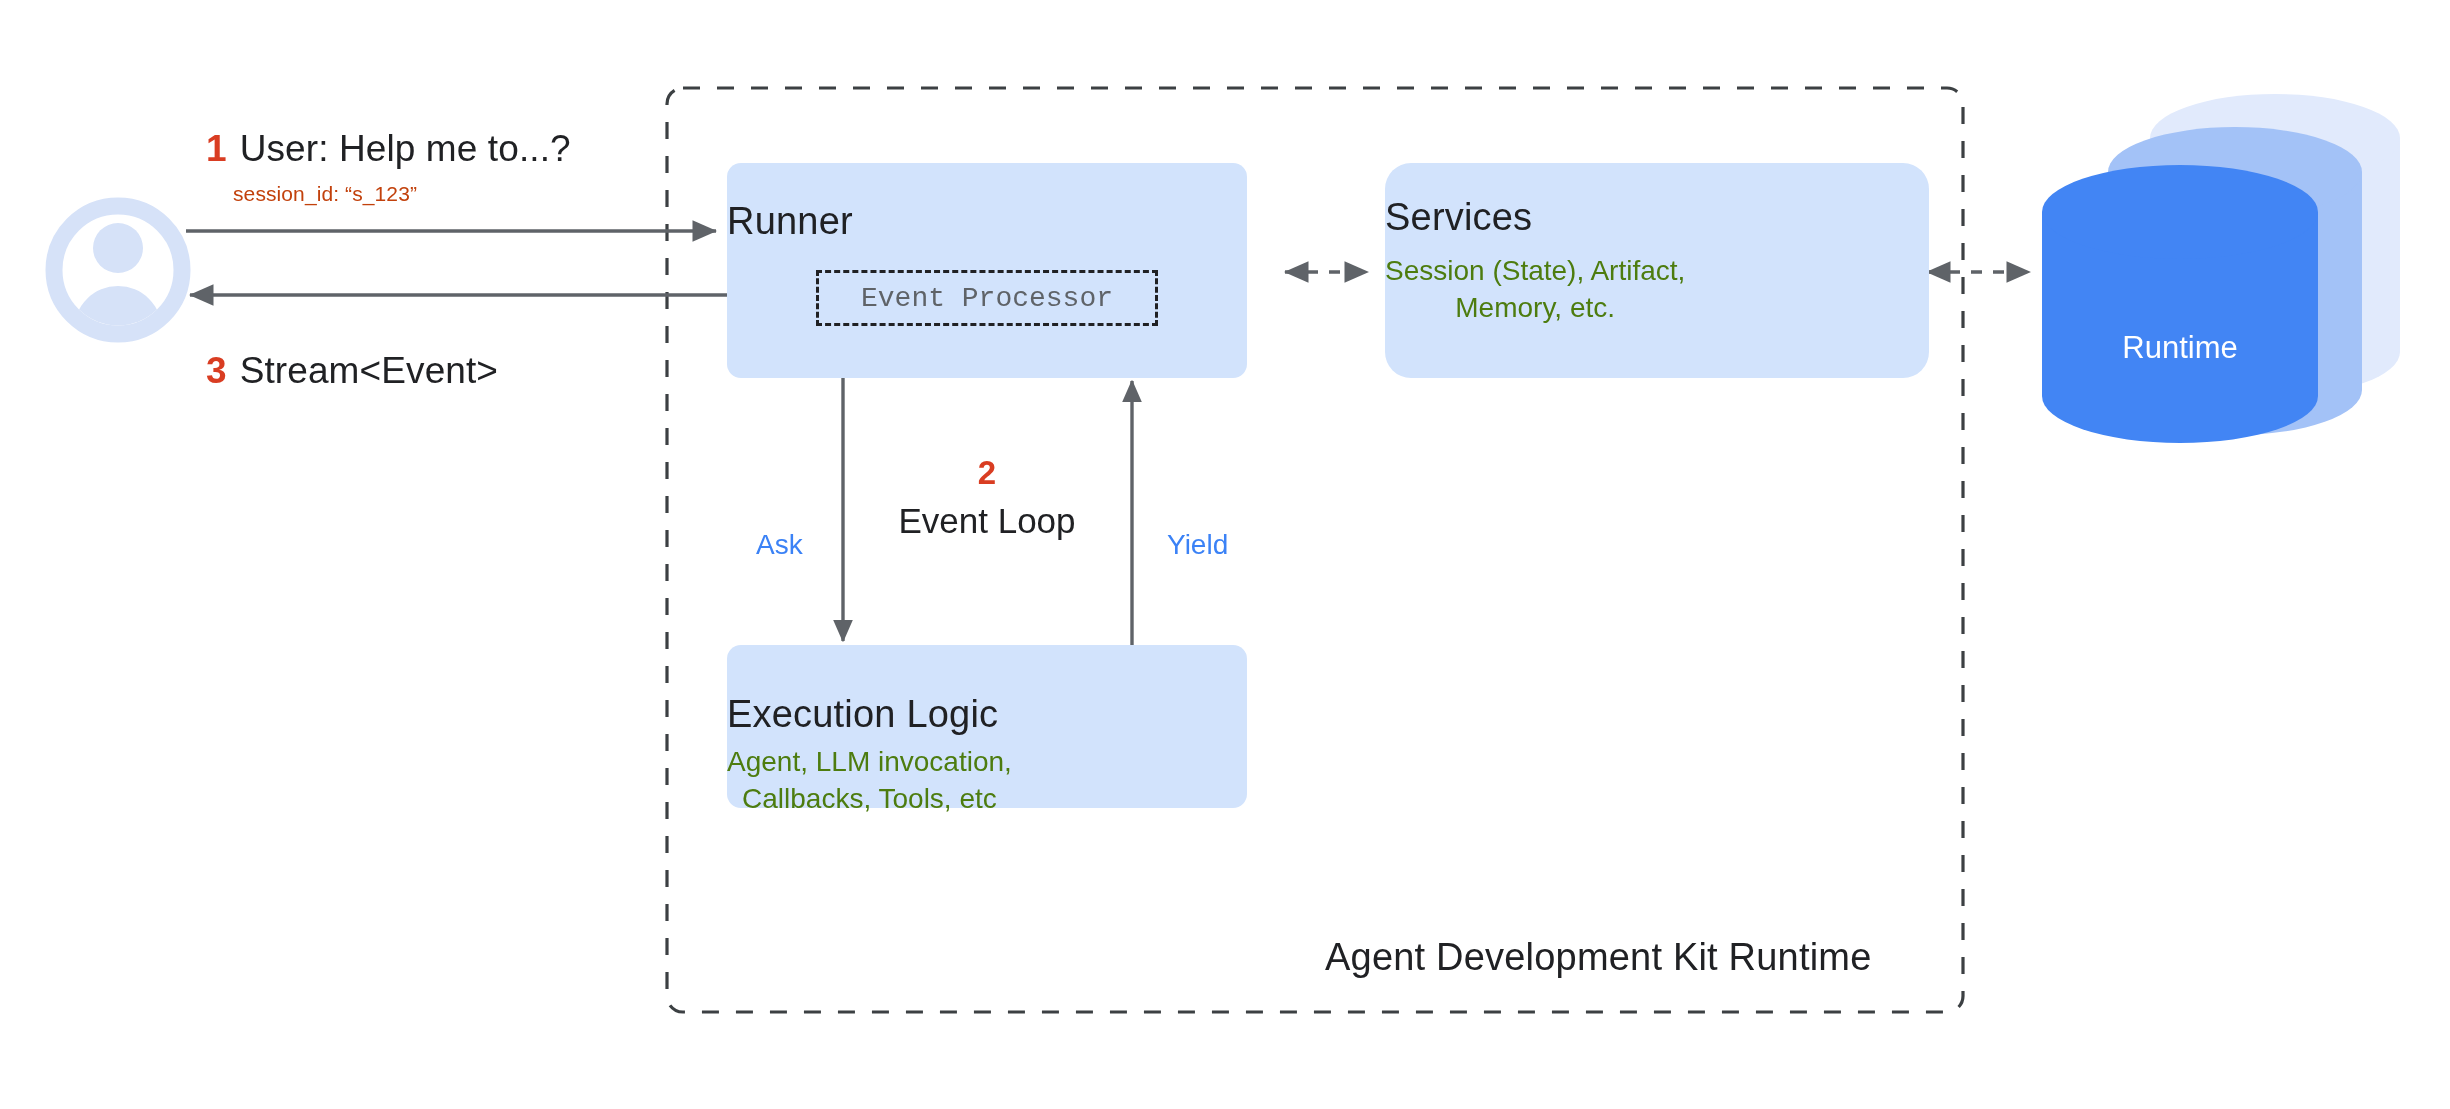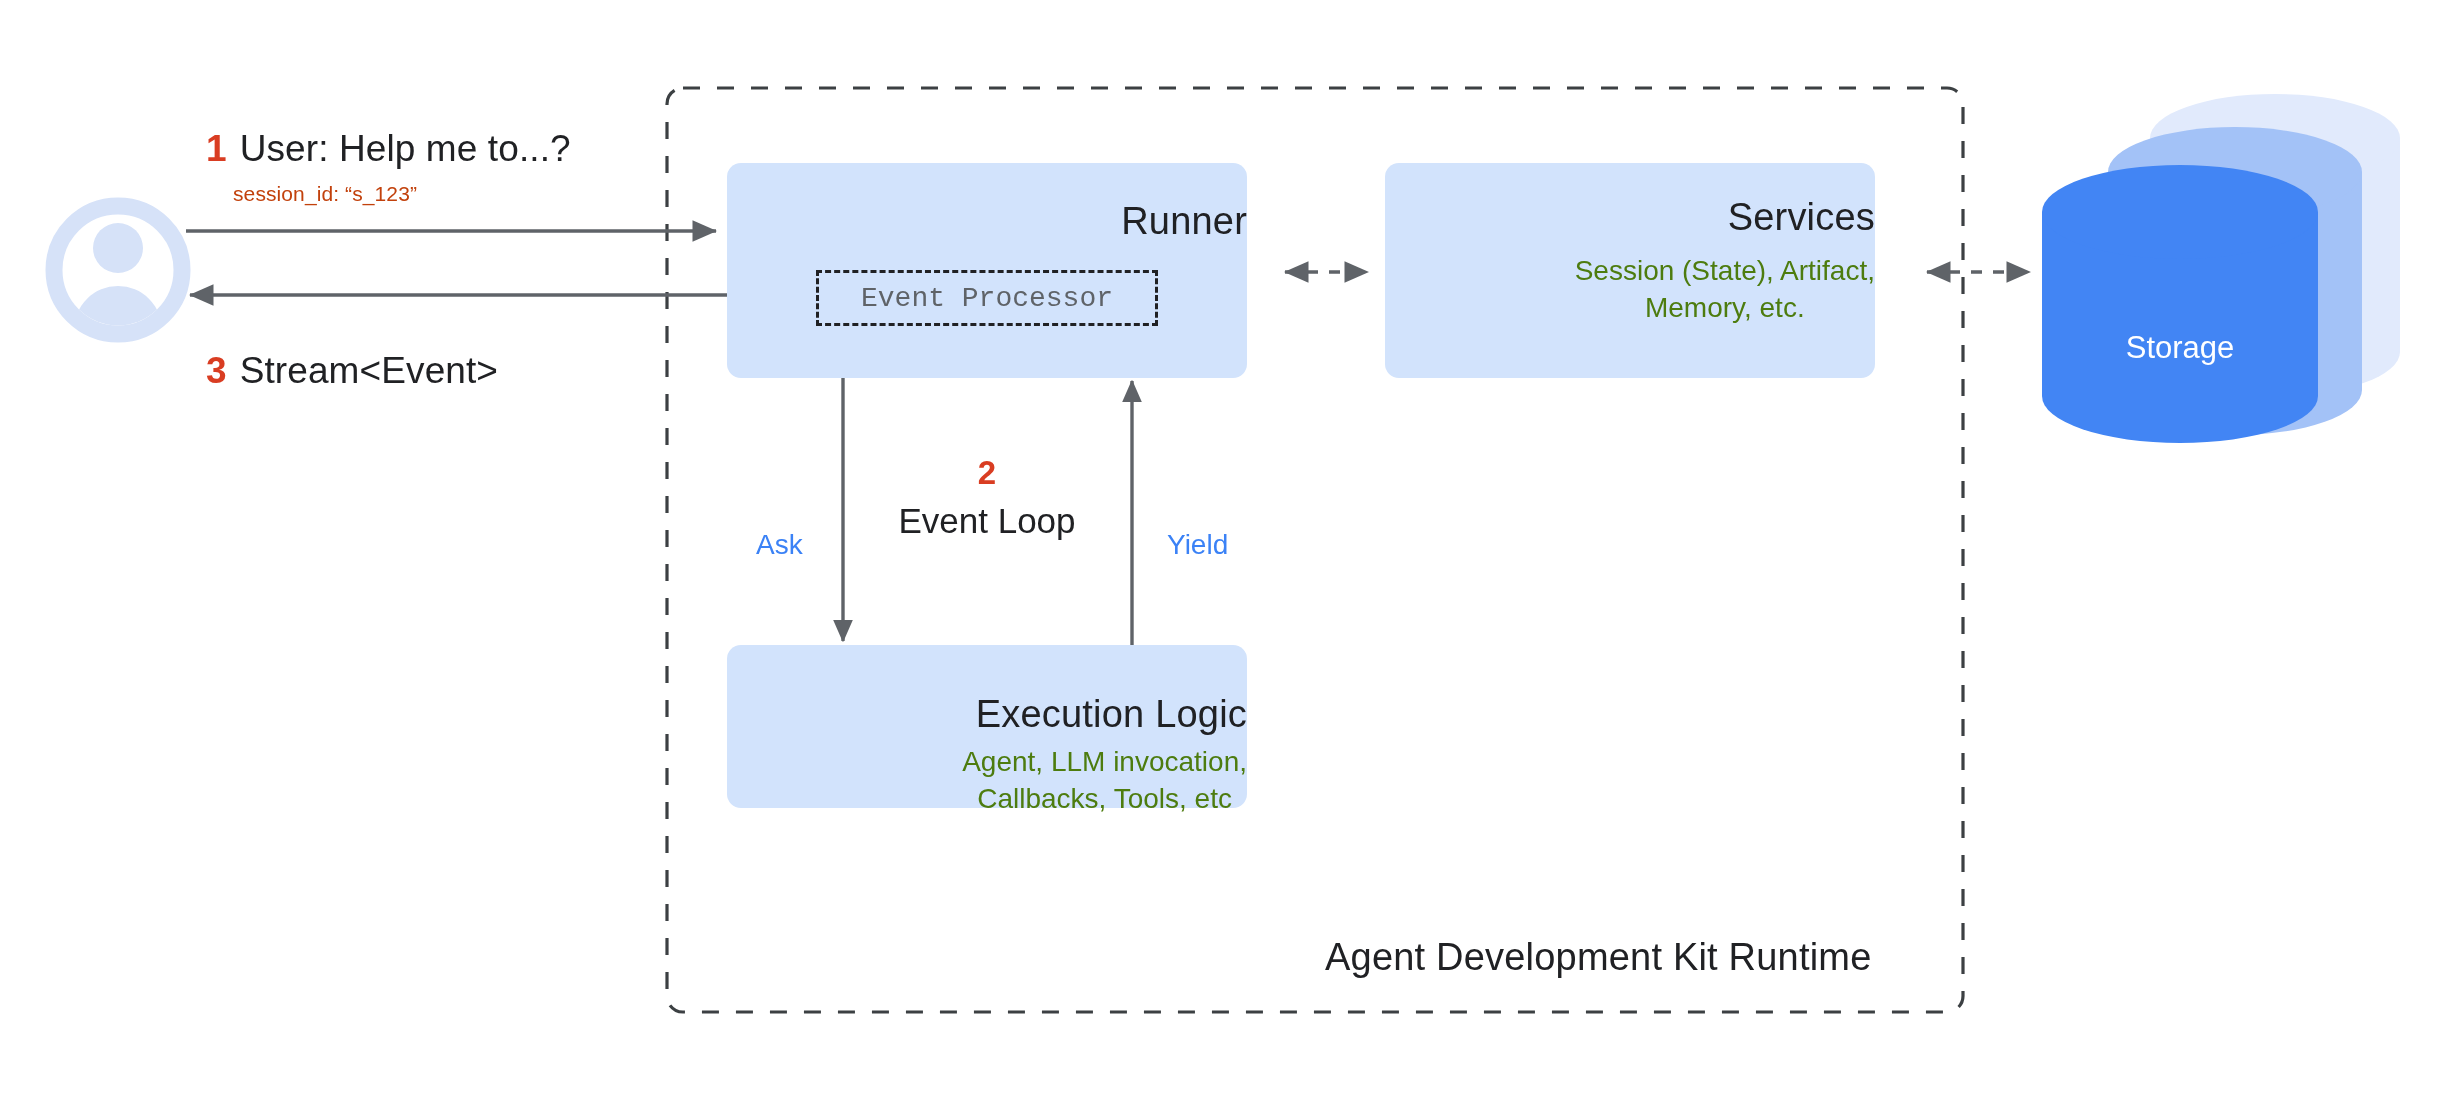--- a/index.html
+++ b/index.html
@@ -49,21 +49,21 @@
   }
 
   
   .node-box {
     position: absolute;
     background: #d2e3fc;
     border-radius: 14px;
     box-sizing: border-box;
     display: flex;
     flex-direction: column;
-    align-items: flex-end;
+    align-items: flex-start;
   }
   .node-title {
     font-size: 38px;
     color: #202124;
     letter-spacing: 0.2px;
     white-space: nowrap;
   }
   .node-sub {
     font-size: 28px;
     color: #4d7c0f;
@@ -195,34 +195,34 @@
     <span class="step-num">3</span><span>Stream&lt;Event&gt;</span>
   </div>
 
   <div class="node-box" style="left:727px; top:163px; width:520px; height:215px; padding-top:37px;">
     <div class="node-title">Runner</div>
     <div class="evt-proc" style="left:89px; top:107px; width:342px; height:56px;">
       <span class="evt-proc-label">Event Processor</span>
     </div>
   </div>
 
-  <div class="node-box" style="left:1385px; top:163px; width:490px; height:215px; padding-top:33px;">
+  <div class="node-box" style="left:1385px; top:163px; width:544px; height:215px; padding-top:33px;border-radius:26px;">
     <div class="node-title">Services</div>
     <div class="node-sub" style="margin-top:14px;">Session (State), Artifact,
 Memory, etc.</div>
   </div>
 
   <div class="node-box" style="left:727px; top:645px; width:520px; height:163px; padding-top:48px;">
     <div class="node-title">Execution Logic</div>
     <div class="node-sub" style="margin-top:8px;">Agent, LLM invocation,
 Callbacks, Tools, etc</div>
   </div>
 
   <div class="edge-label" style="left:756px; top:494px;">Ask</div>
   <div class="edge-label" style="left:1167px; top:494px;">Yield</div>
   <div class="loop-num" style="left:887px; top:454px; width:200px;">2</div>
   <div class="loop-label" style="left:887px; top:490px; width:200px;margin-top:11px;">Event Loop</div>
 
   <div class="runtime-label" style="left:1325px; top:936px;">Agent Development Kit Runtime</div>
 
-  <div class="storage-label" style="left:2042px; top:330px; width:276px;">Storage</div>
+  <div class="storage-label" style="left:2042px; top:330px; width:276px;">Runtime</div>
 
 </div>
 
 </body></html>

